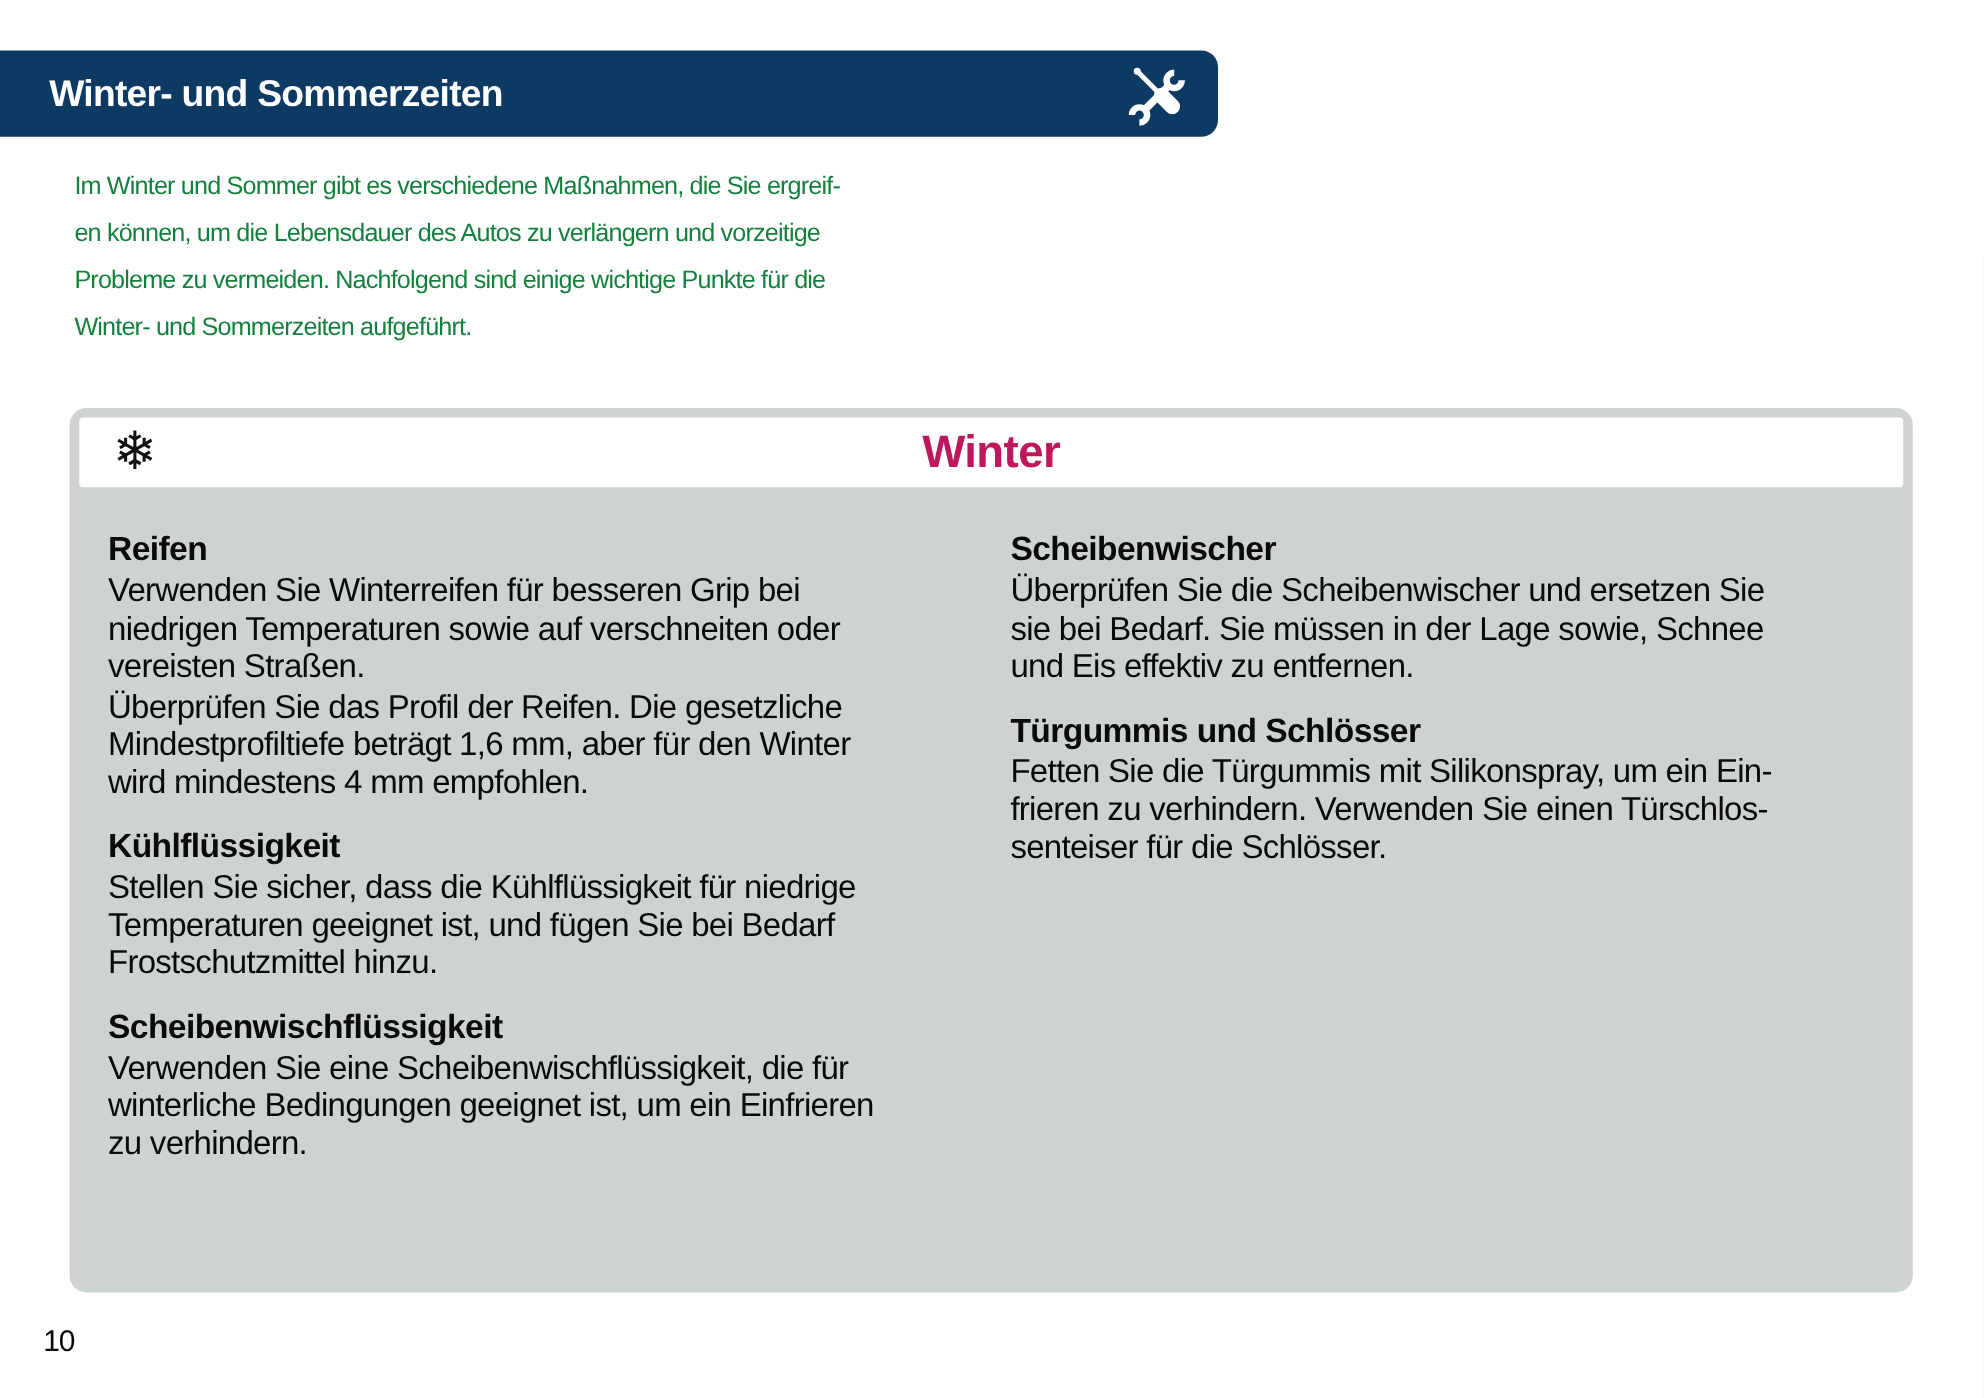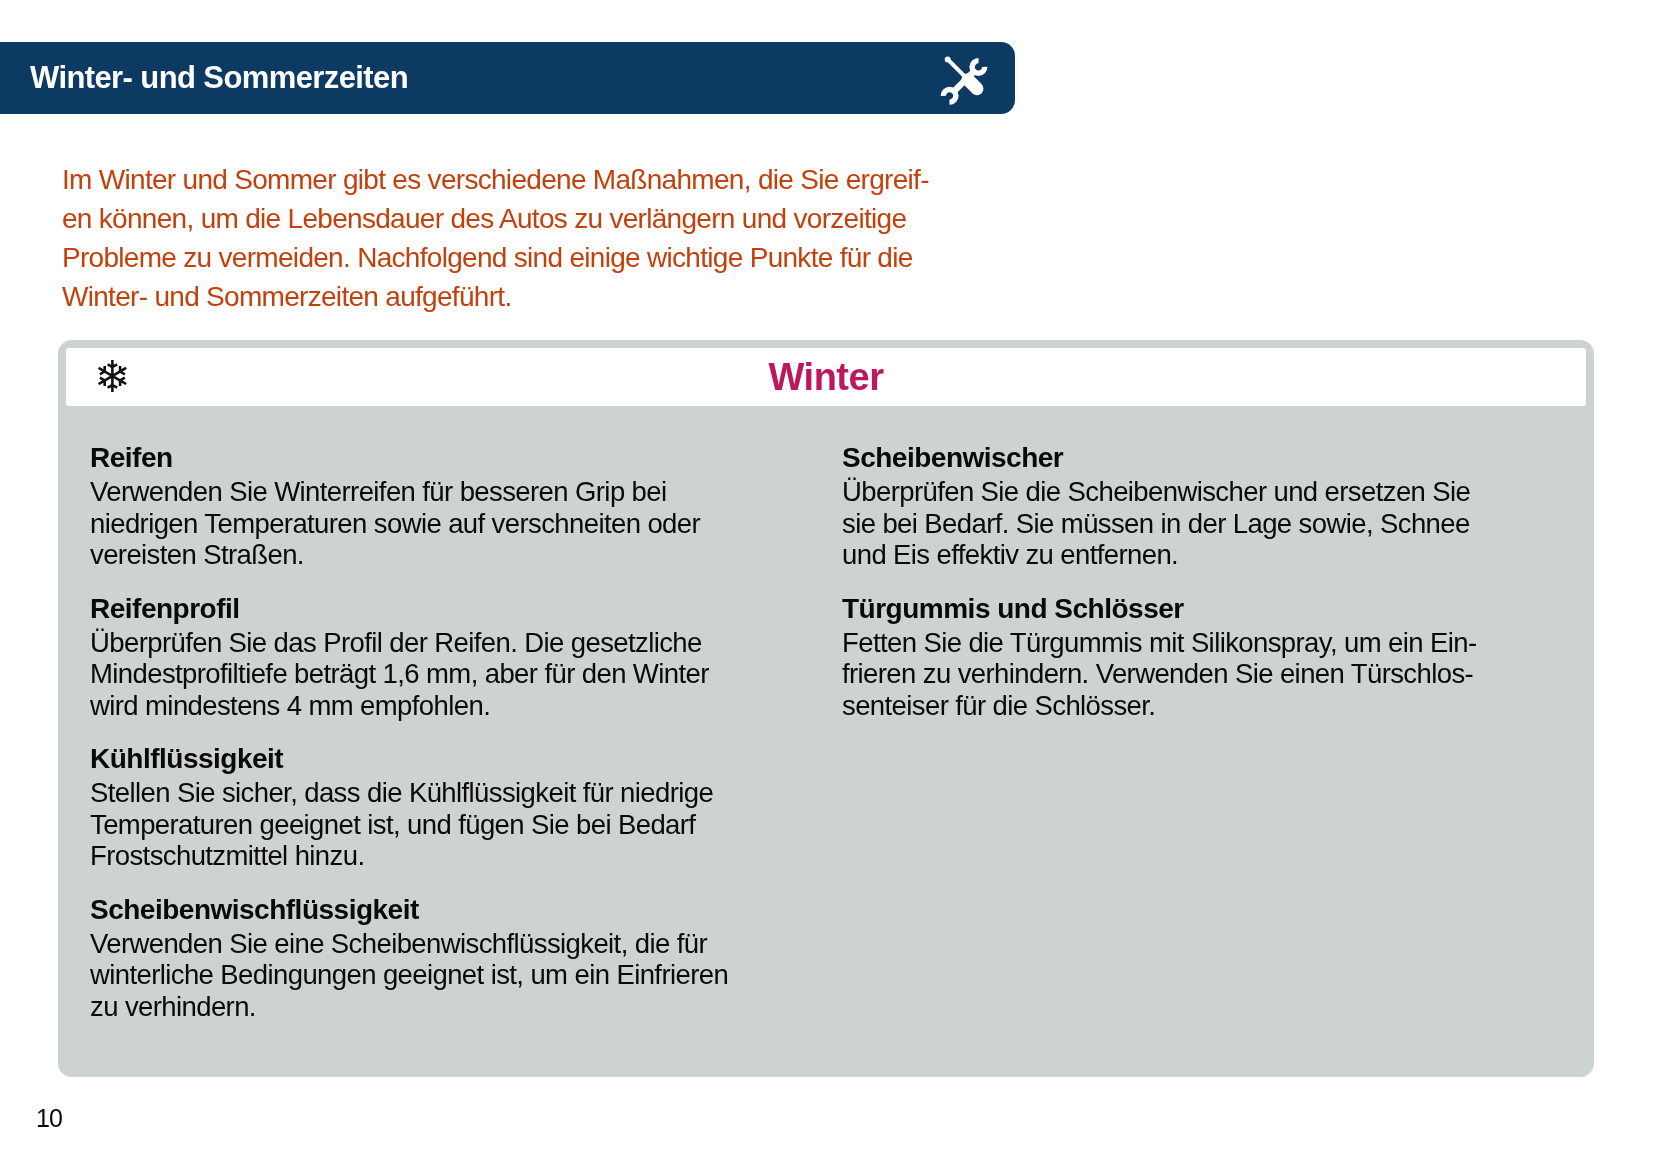--- a/index.html
+++ b/index.html
@@ -4,30 +4,30 @@
 <style>
   html,body{margin:0;padding:0;background:#fff;}
   .page{
     position:relative;width:1653px;height:1165px;background:#ffffff;overflow:hidden;
     font-family:"Liberation Sans","DejaVu Sans",sans-serif;color:#0a0a0a;
   }
   .header-bar{
     position:absolute;left:0;top:42px;width:1015px;height:72px;
     background:#0d3a63;border-radius:0 14px 14px 0;
     display:flex;align-items:center;justify-content:space-between;
-    padding:0 24px 0 30px;box-sizing:border-box;
+    padding:0 24px 0 41px;box-sizing:border-box;
   }
   .header-title{
     color:#ffffff;font-size:31px;font-weight:bold;letter-spacing:-0.6px;white-space:nowrap;
   }
   .tools-icon{width:54px;height:54px;display:block;flex:0 0 auto;}
   .intro{
-    position:absolute;left:62px;top:160px;width:1085px;
-    font-size:28px;line-height:39px;letter-spacing:-0.7px;
-    white-space:pre-line;color:#c2410c;
+    position:absolute;left:62px;top:136px;width:1085px;
+    font-size:21px;line-height:39px;letter-spacing:-0.7px;
+    white-space:pre-line;color:#15803d;
   }
   .winter-box{
     position:absolute;left:58px;top:340px;width:1536px;height:737px;
     background:#cdd3d0;border-radius:14px;padding:8px;box-sizing:border-box;
   }
   .winter-header{
     position:relative;height:58px;background:#ffffff;border-radius:3px;
     display:flex;align-items:center;
   }
   .snowflake{
@@ -88,21 +88,20 @@
 
     <div class="winter-body">
       <div class="col">
         <div class="block">
           <h3>Reifen</h3>
           <p>Verwenden Sie Winterreifen für besseren Grip bei
 niedrigen Temperaturen sowie auf verschneiten oder
 vereisten Straßen.</p>
         </div>
         <div class="block">
-          <h3>Reifenprofil</h3>
           <p>Überprüfen Sie das Profil der Reifen. Die gesetzliche
 Mindestprofiltiefe beträgt 1,6 mm, aber für den Winter
 wird mindestens 4 mm empfohlen.</p>
         </div>
         <div class="block">
           <h3>Kühlflüssigkeit</h3>
           <p>Stellen Sie sicher, dass die Kühlflüssigkeit für niedrige
 Temperaturen geeignet ist, und fügen Sie bei Bedarf
 Frostschutzmittel hinzu.</p>
         </div>

